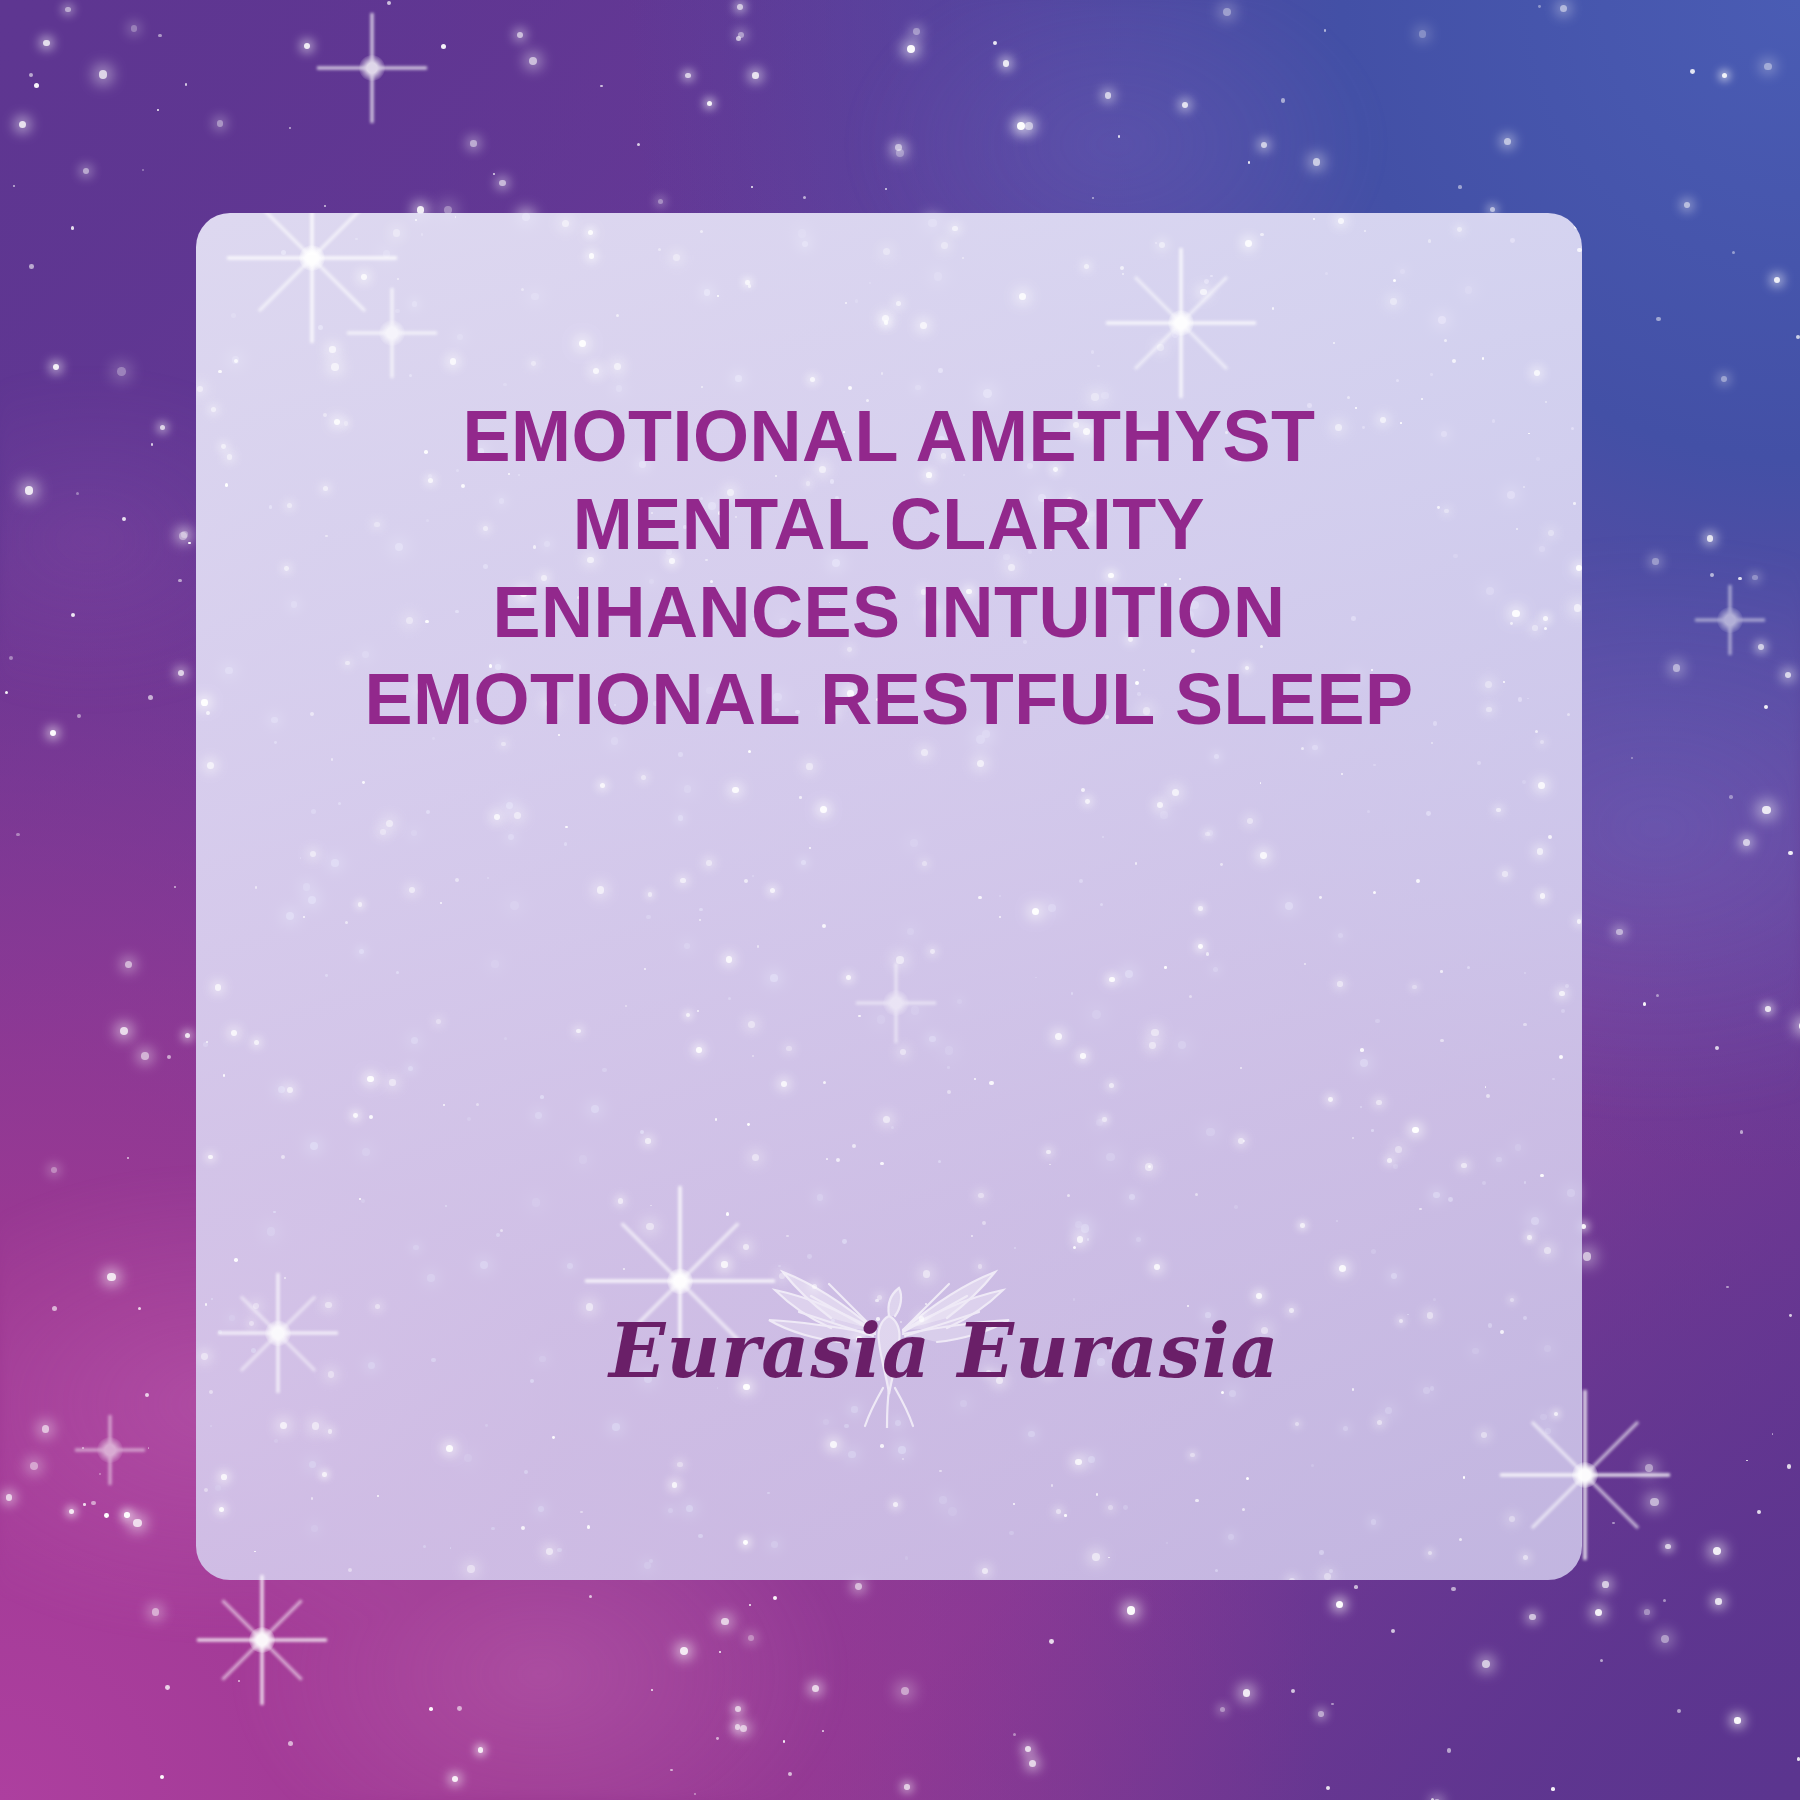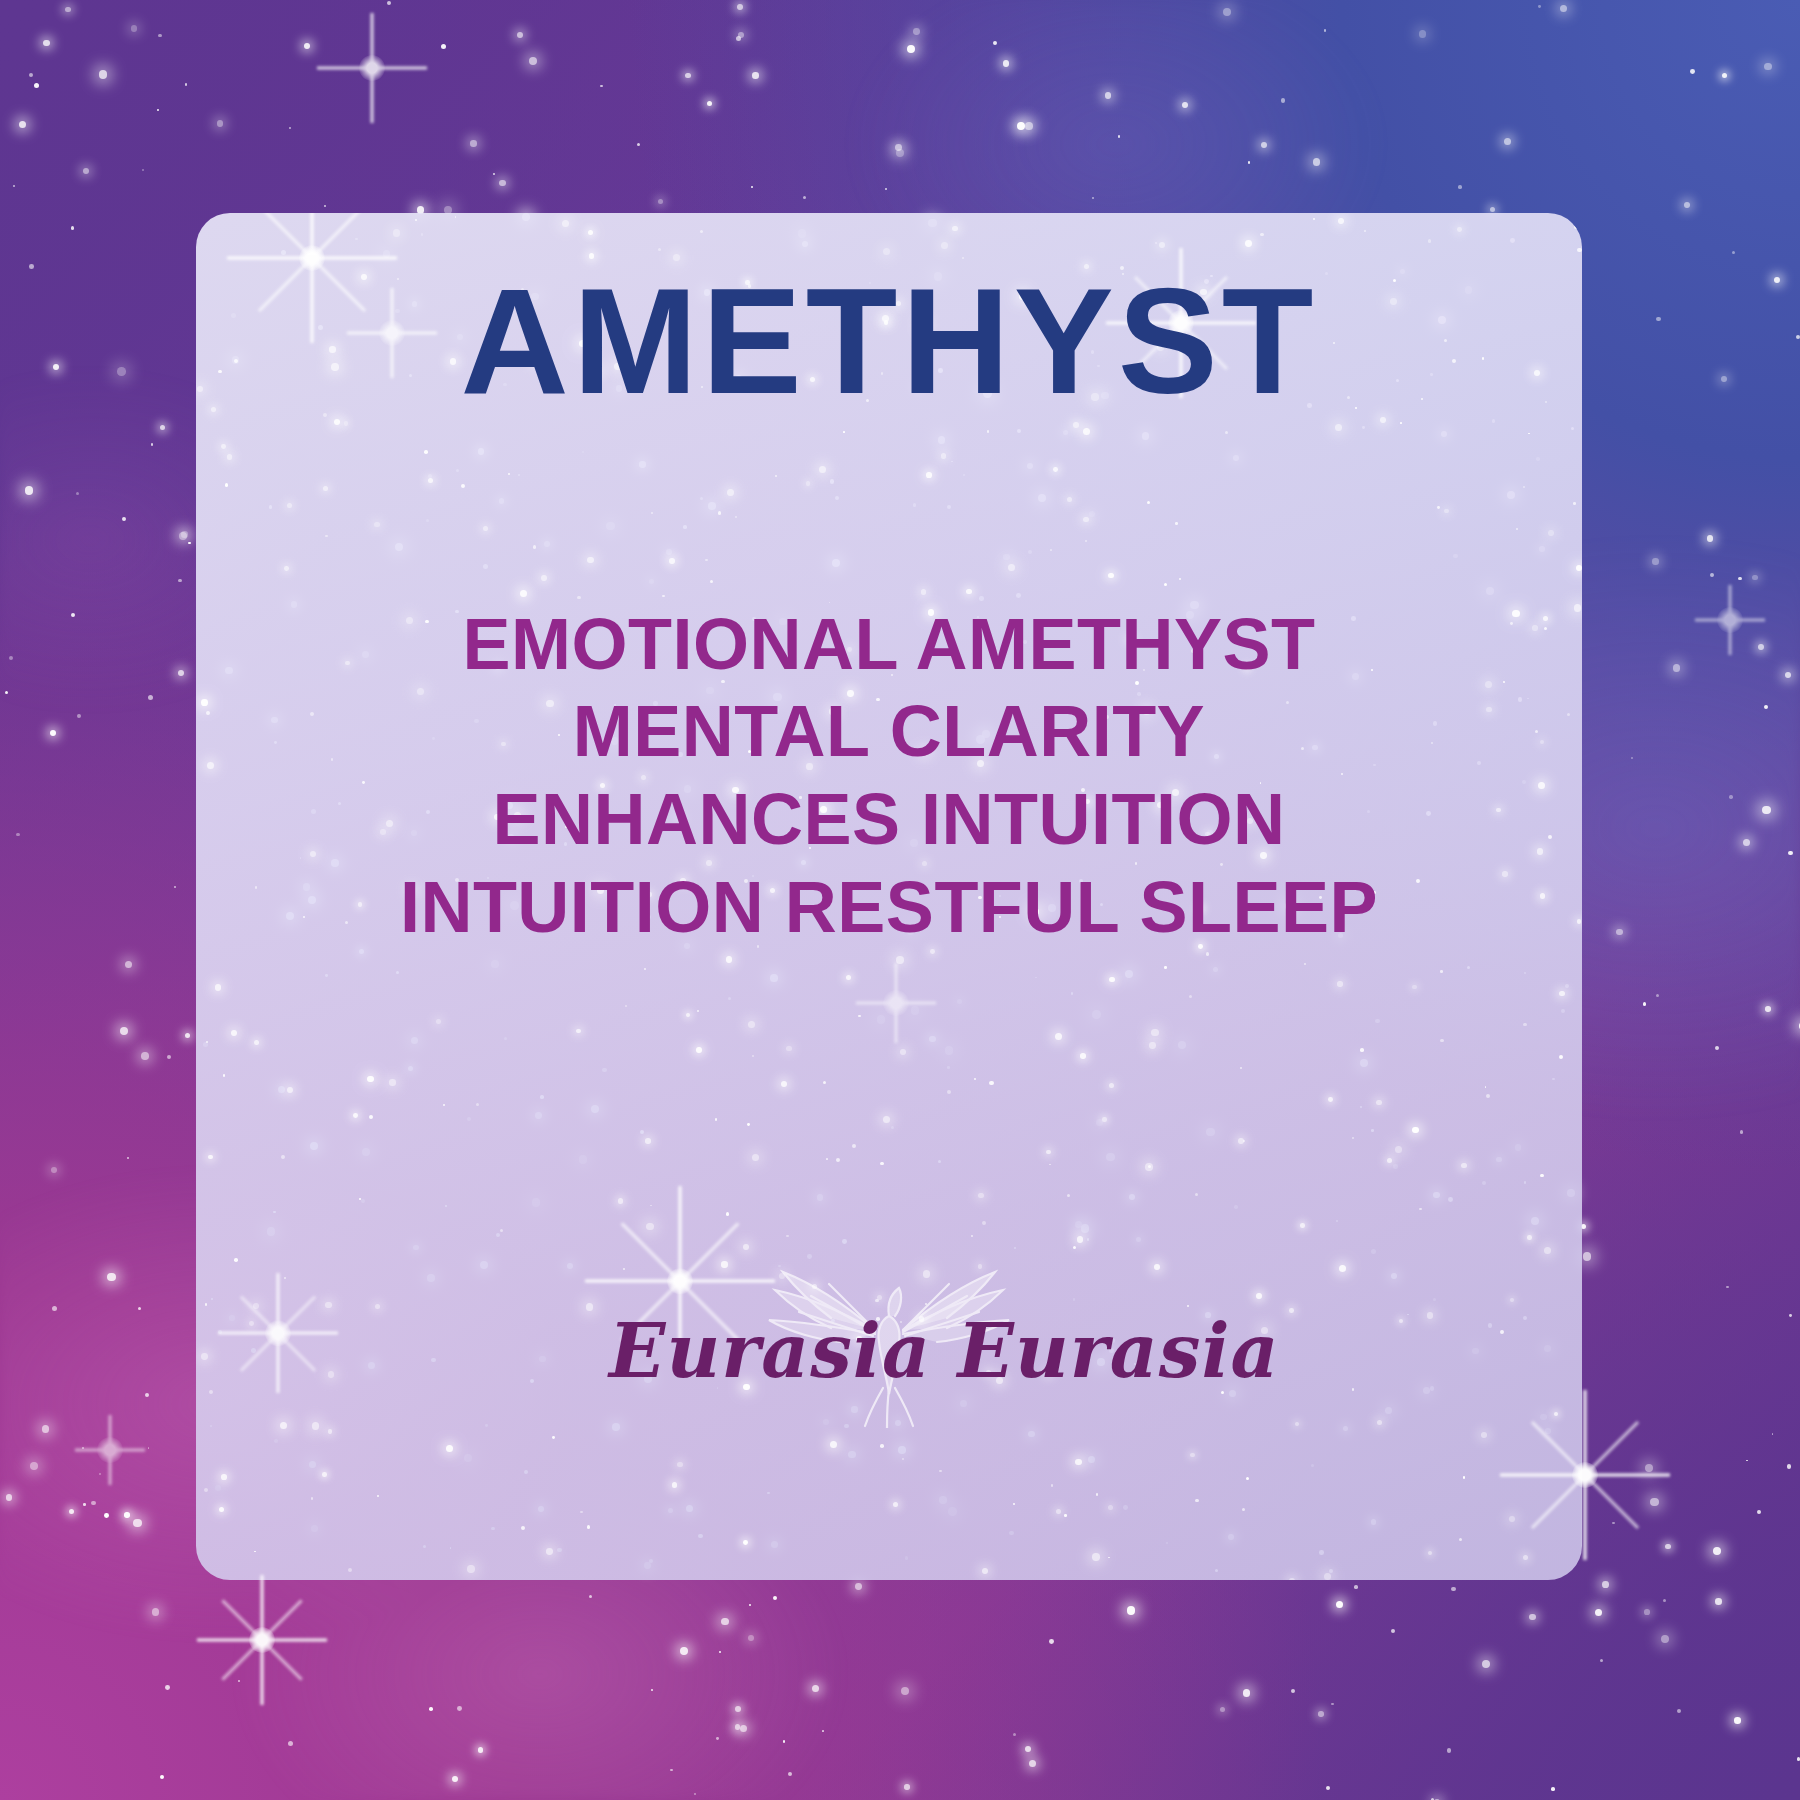--- a/index.html
+++ b/index.html
@@ -1126,27 +1126,26 @@
         <i style="left:253.6px;top:145.3px;width:6.5px;height:6.5px;opacity:0.84;box-shadow:0 0 11.1px 3.6px rgba(255,255,255,0.75)"></i>
         <i style="left:1222.8px;top:994.5px;width:2.8px;height:2.8px;opacity:0.57"></i>
         <i style="left:649.3px;top:89.2px;width:2.2px;height:2.2px;opacity:0.76"></i>
         <i style="left:950.5px;top:287.7px;width:3.4px;height:3.4px;opacity:0.92"></i>
         <i style="left:57.8px;top:827.1px;width:5.2px;height:5.2px;opacity:0.76;box-shadow:0 0 8.9px 2.9px rgba(255,255,255,0.75)"></i>
         <i style="left:19.1px;top:771.3px;width:6.3px;height:6.3px;opacity:0.79;box-shadow:0 0 10.7px 3.5px rgba(255,255,255,0.75)"></i>
         <i style="left:384.4px;top:1297.9px;width:2.2px;height:2.2px;opacity:0.42"></i>
       </div>
 
     <div class="content">
-      <div id="title">AMETHYST</div>
 
       <div id="benefits">
         <div class="line">EMOTIONAL AMETHYST</div>
         <div class="line">MENTAL CLARITY</div>
         <div class="line">ENHANCES INTUITION</div>
-        <div class="line">INTUITION RESTFUL SLEEP</div>
+        <div class="line">EMOTIONAL RESTFUL SLEEP</div>
       </div>
     </div>
 
     <div id="logo">
       <svg id="wings" viewBox="0 0 420 190">
         <g fill="none" stroke="#ffffff" stroke-width="2.2" opacity="0.85" stroke-linecap="round">
 
           <path d="M196 92 C170 70 140 48 104 34 C118 52 136 68 152 80" fill="rgba(255,255,255,0.55)"></path>
           <path d="M196 92 C166 76 134 60 96 52 C112 68 134 82 152 90" fill="rgba(255,255,255,0.45)"></path>
           <path d="M196 96 C164 90 128 84 90 82 C110 94 140 102 162 104" fill="rgba(255,255,255,0.40)"></path>

